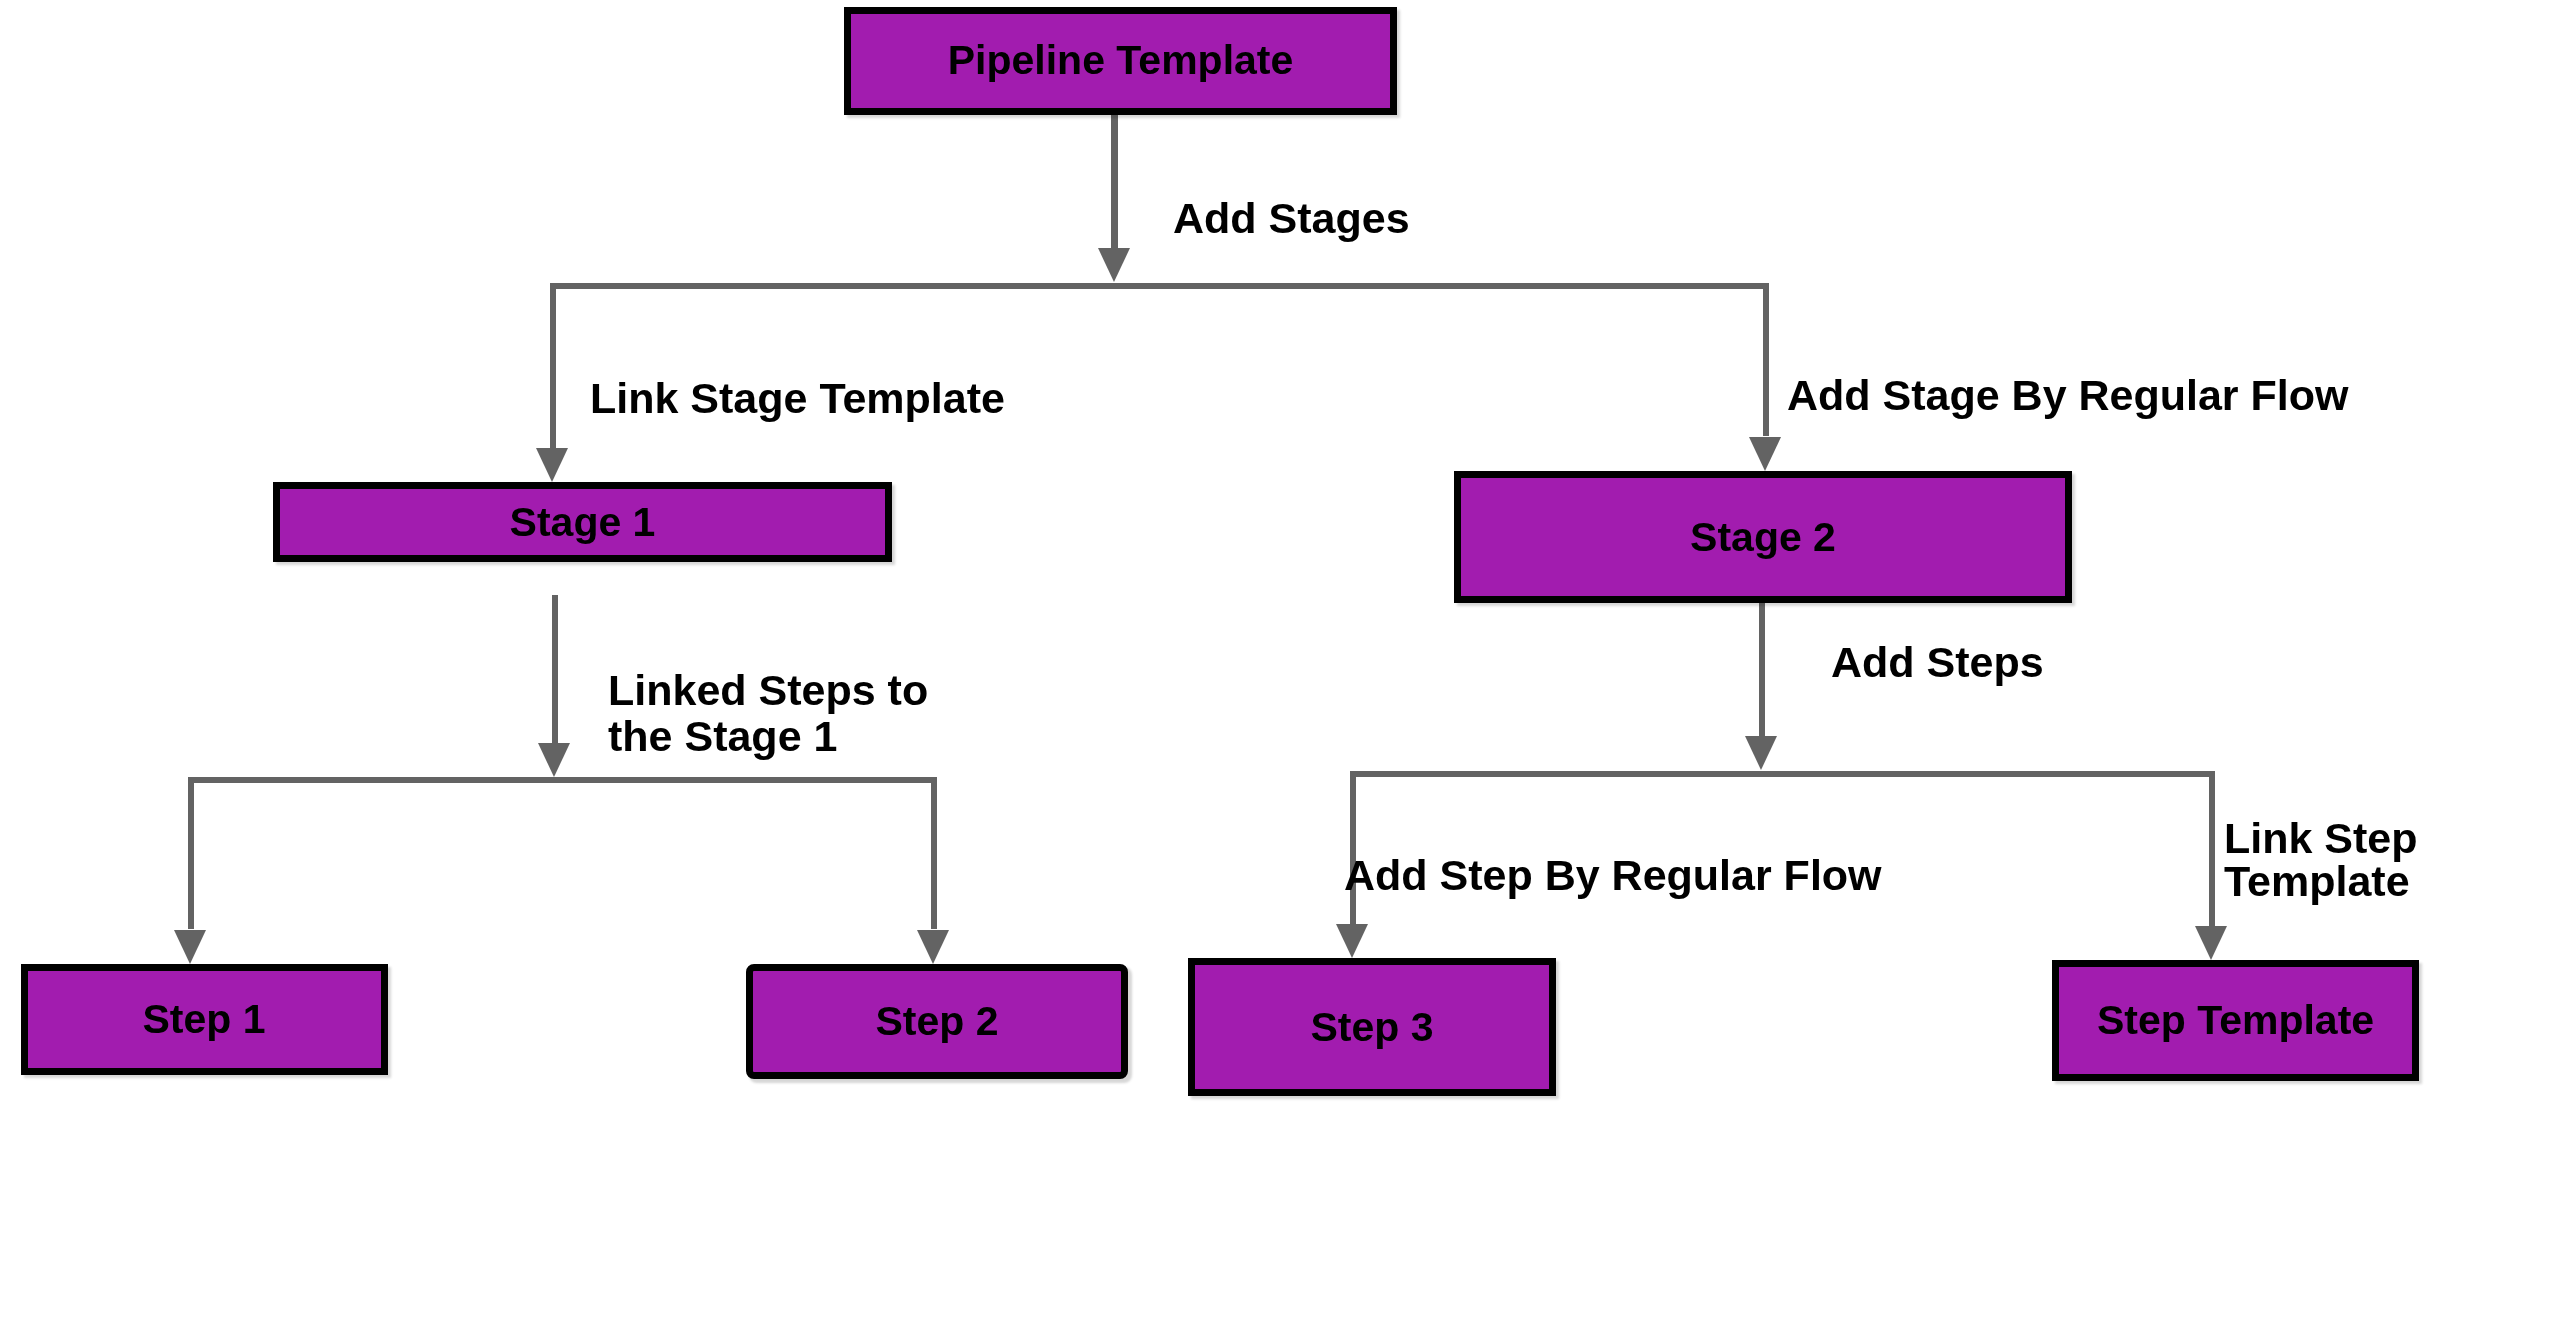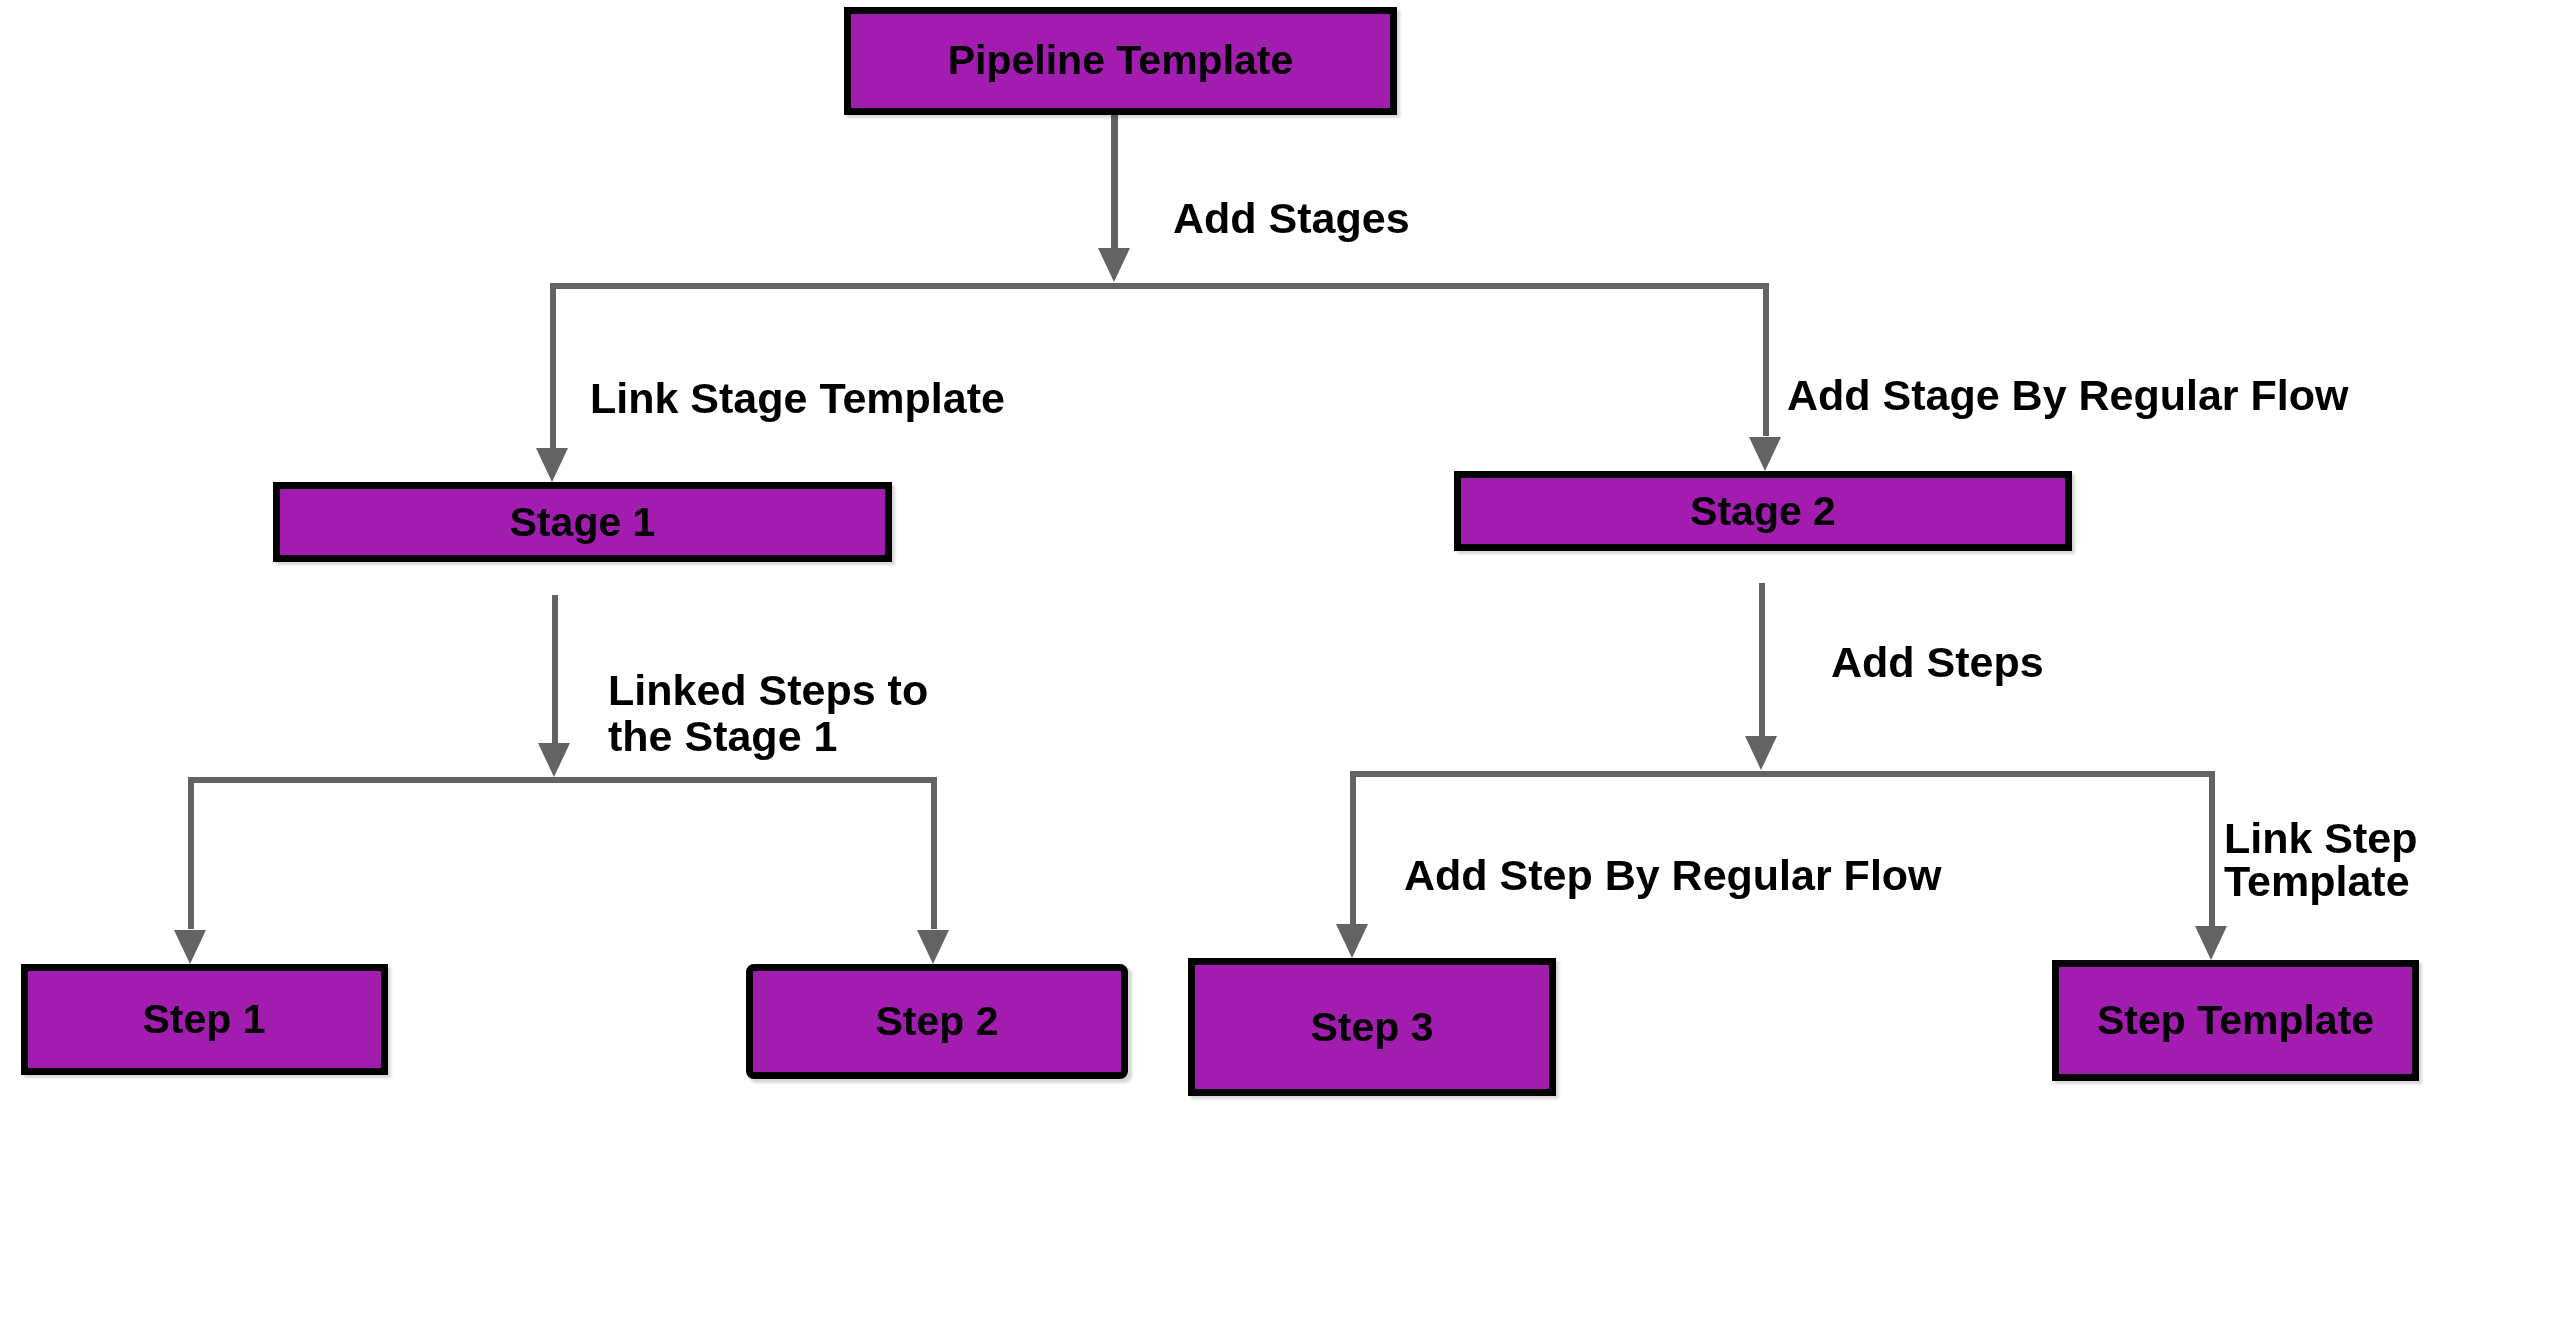--- a/index.html
+++ b/index.html
@@ -80,33 +80,33 @@
 
   <div class="elabel" style="left:590px;top:377px;">Link Stage Template</div>
 
   <div class="elabel" style="left:1787px;top:374px;">Add Stage By Regular Flow</div>
 
   <div class="elabel" style="left:608px;top:668px;line-height:1.06;">Linked Steps to
 the Stage 1</div>
 
   <div class="elabel" style="left:1831px;top:641px;">Add Steps</div>
 
-  <div class="elabel" style="left:1404px;top:854px;">Add Step By Regular Flow</div>
+  <div class="elabel" style="left:1344px;top:854px;">Add Step By Regular Flow</div>
 
   <div class="elabel" style="left:2224px;top:817px;">Link Step Template</div>
 
   <div class="node" style="left:844px;top:6.6px;width:553px;height:108px;">
     <span>Pipeline Template</span>
   </div>
 
   <div class="node" style="left:273px;top:482px;width:619px;height:80px;">
     <span>Stage 1</span>
   </div>
 
-  <div class="node" style="left:1454px;top:471px;width:618px;height:80px;">
+  <div class="node" style="left:1454px;top:471px;width:618px;height:132px;">
     <span>Stage 2</span>
   </div>
 
   <div class="node" style="left:20.5px;top:964px;width:367px;height:111px;">
     <span>Step 1</span>
   </div>
 
   <div class="node" style="left:746px;top:964px;width:382px;height:115px;border-radius:8px;">
     <span>Step 2</span>
   </div>

